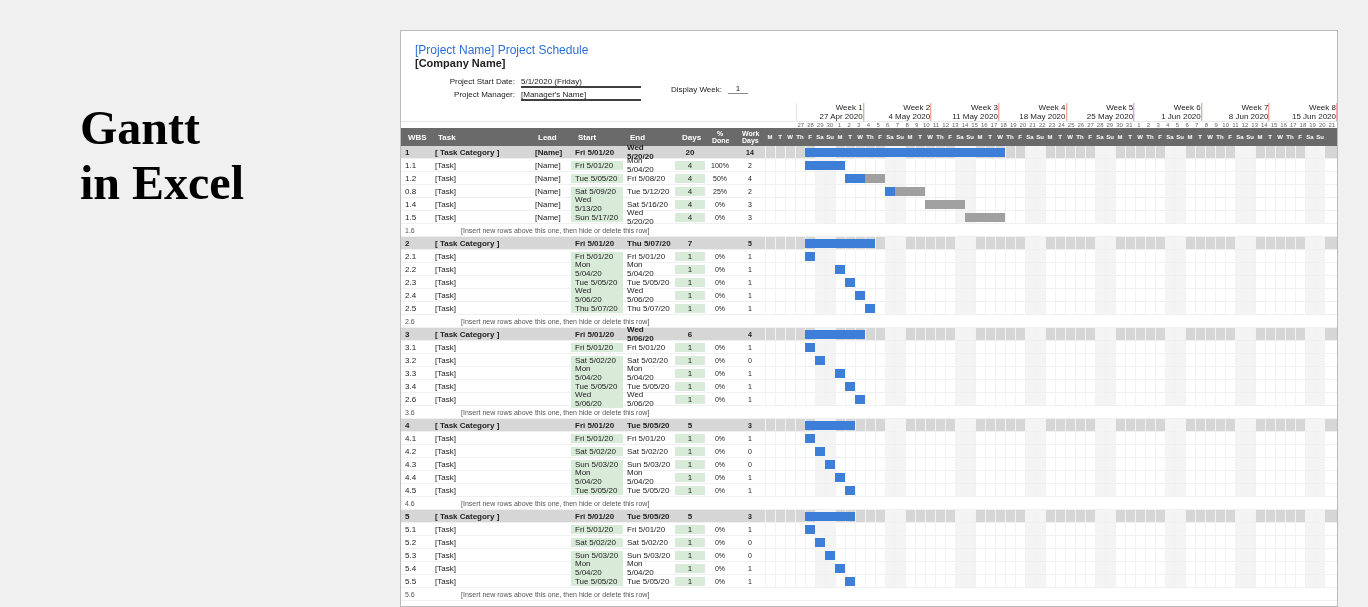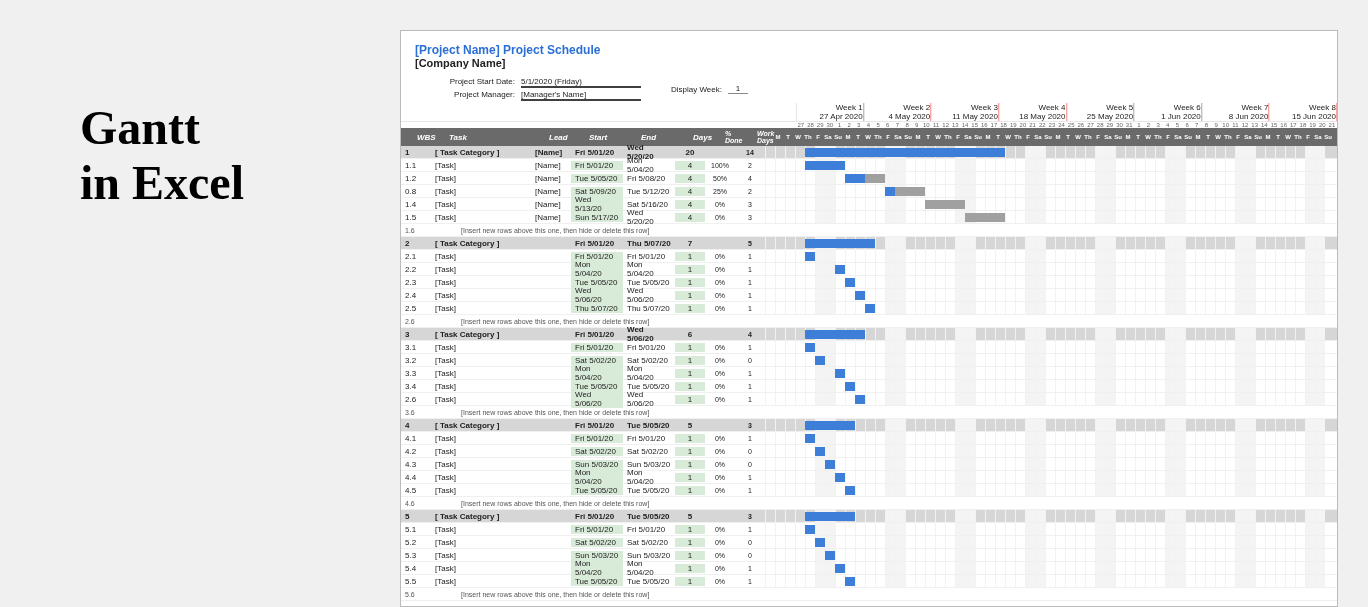--- a/index.html
+++ b/index.html
@@ -2,36 +2,36 @@
 <html><head>
 <meta charset="utf-8">
 <style>
   * { box-sizing: border-box; margin: 0; padding: 0; }
   body { background: #f0f0f0; font-family: Arial, sans-serif; width: 1368px; height: 607px; overflow: hidden; display: flex; }
   .left { width: 400px; padding: 100px 40px 0 80px; }
   .left h1 { font-size: 48px; font-weight: 900; line-height: 1.15; color: #000; font-family: Liberation Serif, serif; }
   .sheet { flex: 1; background: #fff; border: 1px solid #bbb; margin: 30px 30px 0 0; font-size: 8px; color: #222; overflow: hidden; position: relative; }
   .sheet-inner { padding: 12px 0 0 0; }
   .title-area { padding: 0 14px 4px; }
-  .title-blue { color: #2b6fd6; font-weight: bold; font-size: 12px; }
+  .title-blue { color: #2b6fd6; font-weight: normal; font-size: 12px; }
   .title-company { font-weight: bold; font-size: 11px; }
   .meta { display: flex; padding: 4px 14px 2px; gap: 60px; }
   .meta-left { display: grid; grid-template-columns: 100px 120px; gap: 2px 6px; }
   .meta-left .lbl { text-align: right; }
   .meta-left .val { border-bottom: 2px solid #404040; }
   .meta-right { display: flex; gap: 6px; align-items: center; margin-left: -30px; }
   .meta-right .val { border-bottom: 1px solid #888; width: 20px; text-align: center; }
   .weeks-row { display: flex; padding-left: 395px; }
   .week-col { width: 70px; text-align: right; border-left: 1px solid #e6e6e6; border-right: 1px solid #fca5a5; }
   .week-col .wk { font-size: 8px; }
   .week-col .dt { font-size: 8px; }
   .day-nums { display: flex; padding-left: 395px; border-top: 1px solid #e6e6e6; }
   .day-num { width: 10px; text-align: center; font-size: 6px; color: #666; }
   .header-row { display: flex; background: #6a6a6a; color: #fff; font-size: 8px; font-weight: bold; height: 18px; align-items: center; }
-  .header-row .c { padding: 0 16px; font-style: italic; }
+  .header-row .c { padding: 0 7px; }
   .c-wbs { width: 30px; }
   .c-task { width: 100px; }
   .c-lead { width: 40px; }
   .c-start { width: 52px; text-align: left; }
   .c-end { width: 52px; text-align: left; }
   .c-days { width: 30px; text-align: center; }
   .c-done { width: 30px; text-align: center; font-size: 7px; line-height: 1; }
   .c-wd { width: 30px; text-align: center; font-size: 7px; line-height: 1; }
   .c-gantt { flex: 1; display: flex; }
   .dow { width: 10px; text-align: center; font-size: 6px; }

